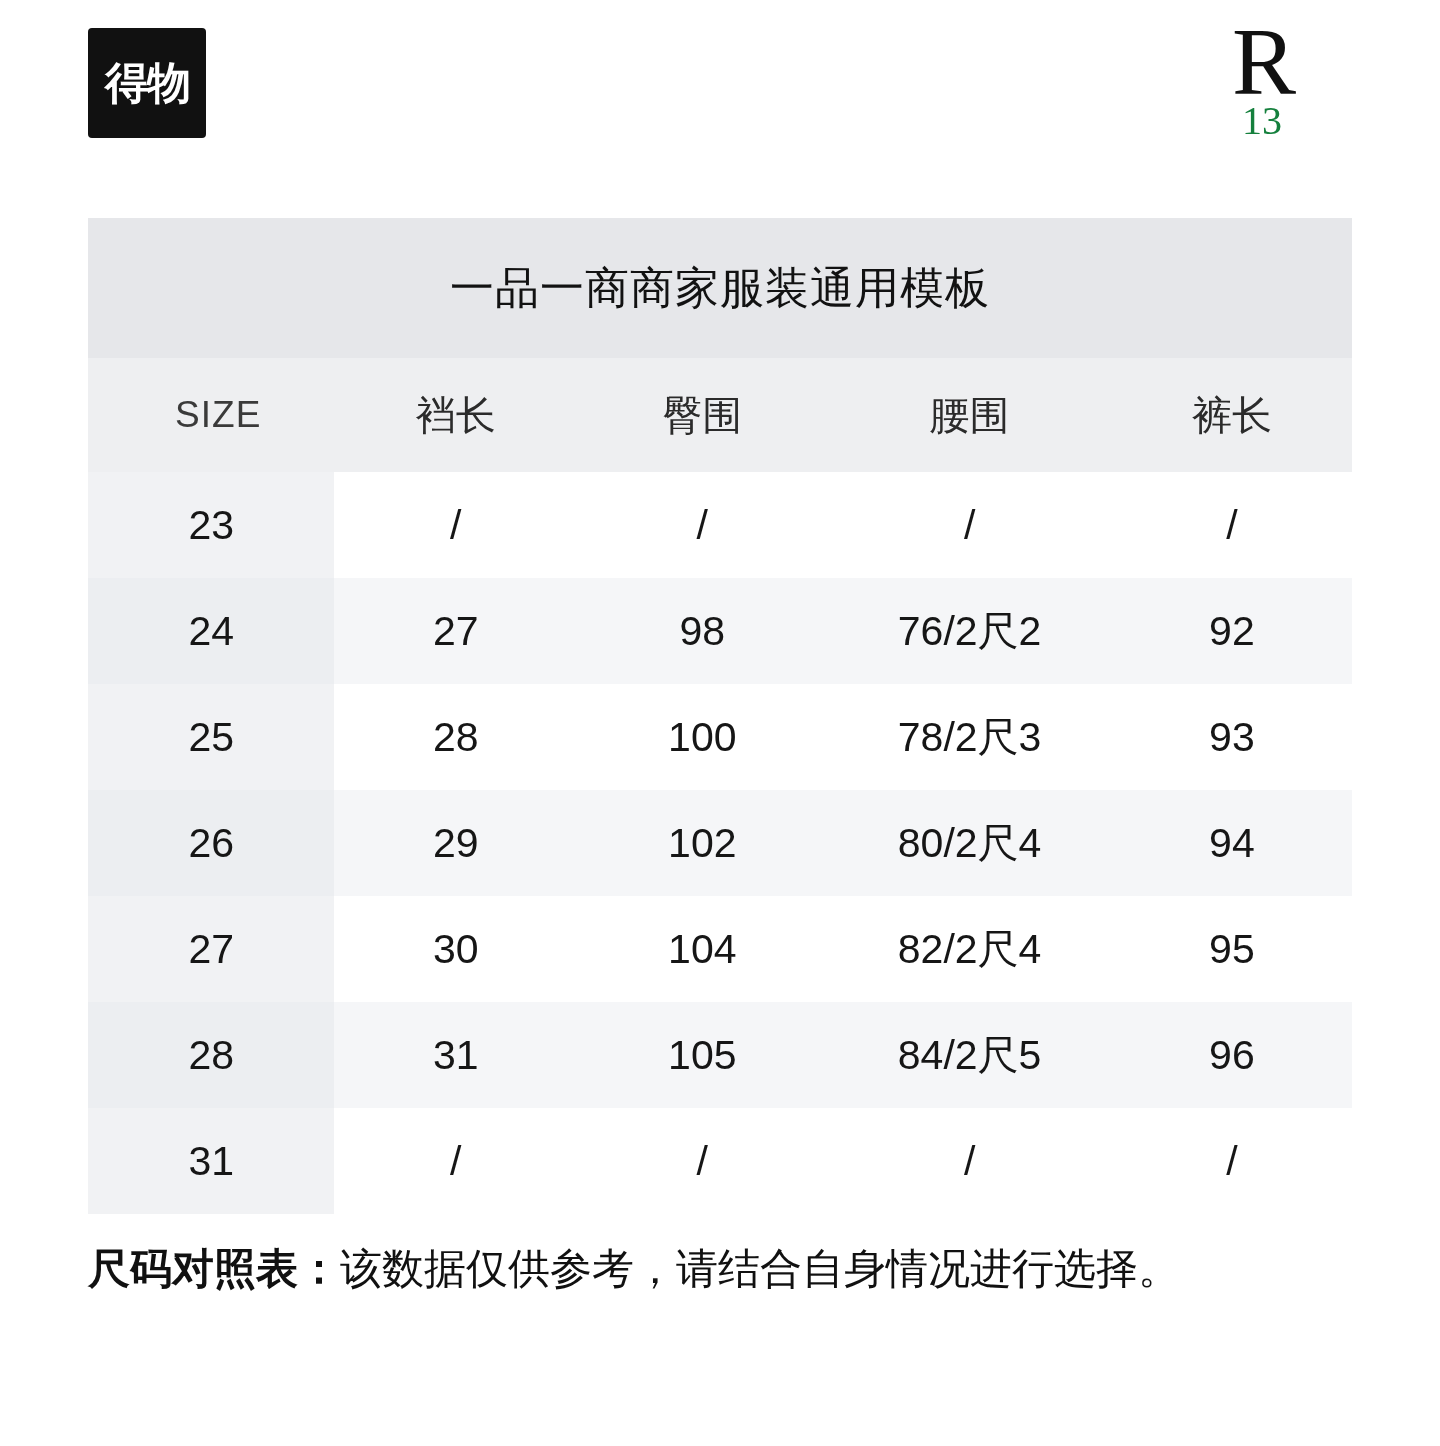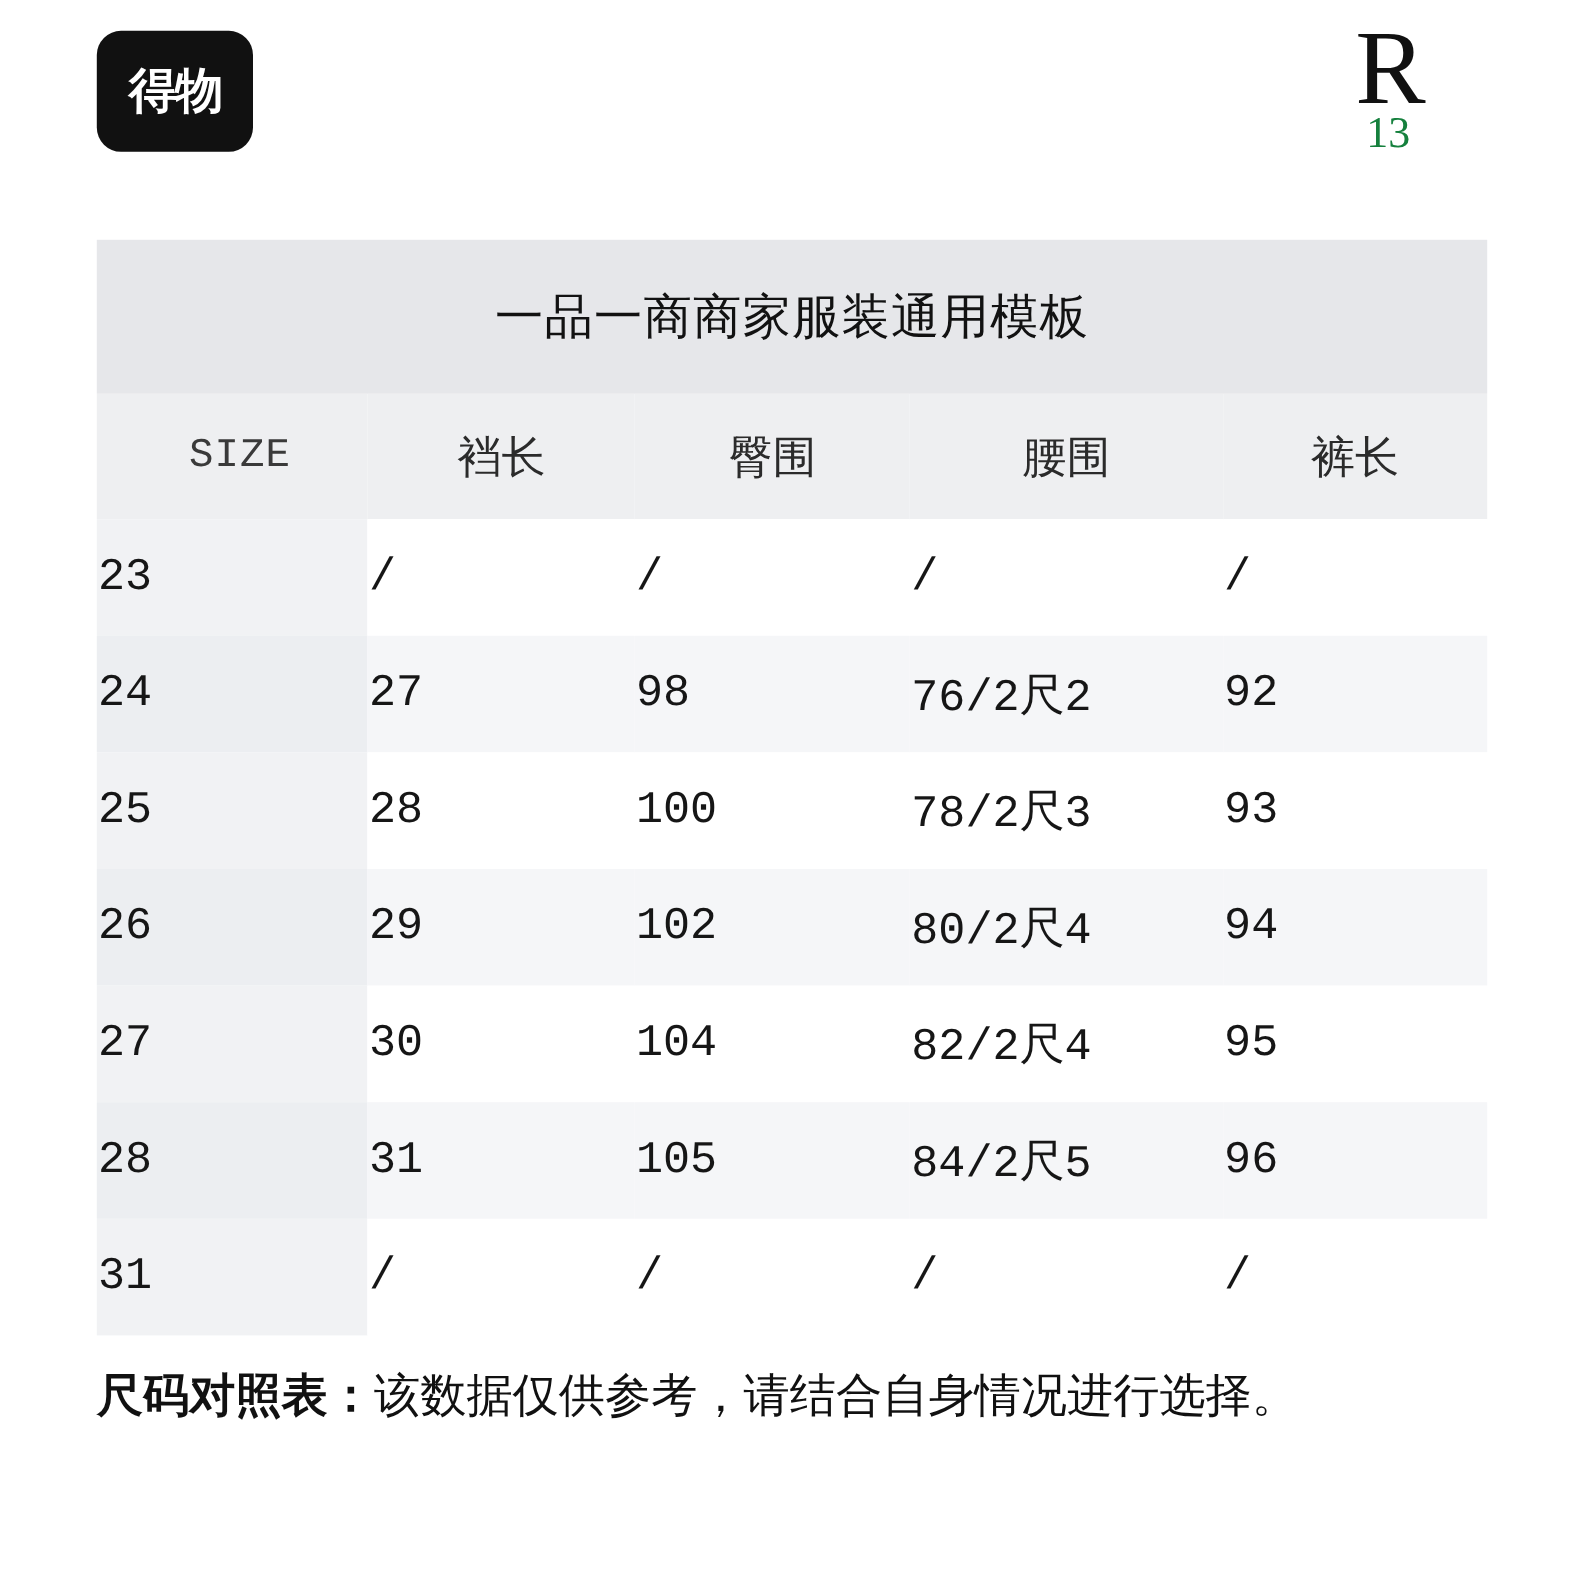--- a/index.html
+++ b/index.html
@@ -21,24 +21,24 @@
     position: relative;
     height: 200px;
     padding: 0;
   }
   .brand-row {
     display: flex;
     align-items: center;
     padding: 28px 0 0 88px;
   }
   .brand-logo {
-    width: 142px;
+    width: 118px;
     height: 110px;
     background: #111111;
-    border-radius: 22px;
+    border-radius: 4px;
     display: flex;
     align-items: center;
     justify-content: center;
     flex: none;
   }
   .brand-logo-text {
     color: #ffffff;
     font-size: 44px;
     font-weight: bold;
     letter-spacing: -2px;
@@ -75,21 +75,20 @@
     line-height: 1;
     display: block;
     margin-top: -6px;
     color: #15803d;
   }
 
   
   .table-wrap {
     margin: 18px 88px 0 88px;
     width: 1264px;
-    font-family: Liberation Mono, monospace;
   }
   .table-caption {
     background: #e6e7ea;
     height: 140px;
     display: flex;
     align-items: center;
     justify-content: center;
     font-size: 44px;
     letter-spacing: 1px;
     color: #121212;
@@ -110,20 +109,21 @@
     border: none;
   }
   thead th.size-col {
     font-size: 37px;
     letter-spacing: 1px;
     color: #3a3a3a;
     padding-left: 15px;
   }
   tbody td {
     height: 104px;
+    text-align: center;
     vertical-align: middle;
     font-size: 41px;
     color: #161616;
     border: none;
     background: #ffffff;
   }
   tbody tr:nth-child(even) td {
     background: #f5f6f8;
   }
   tbody tr td.size-cell {

